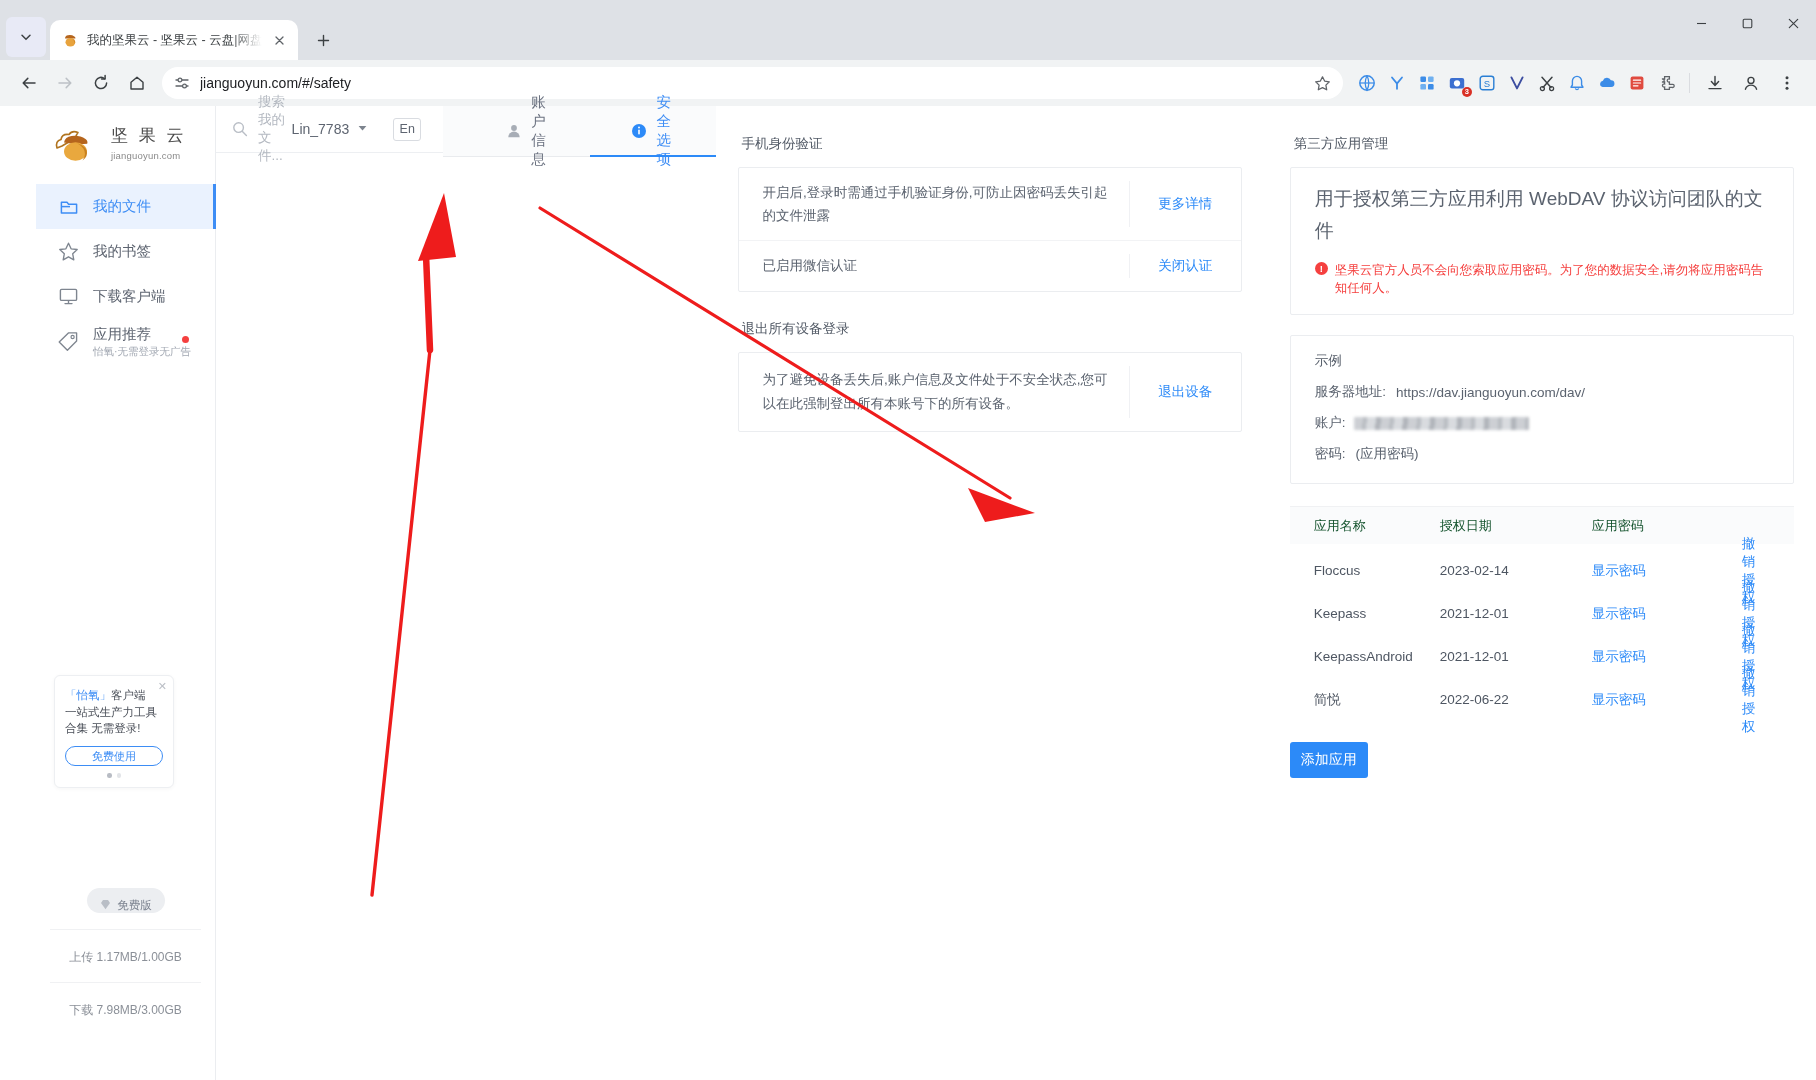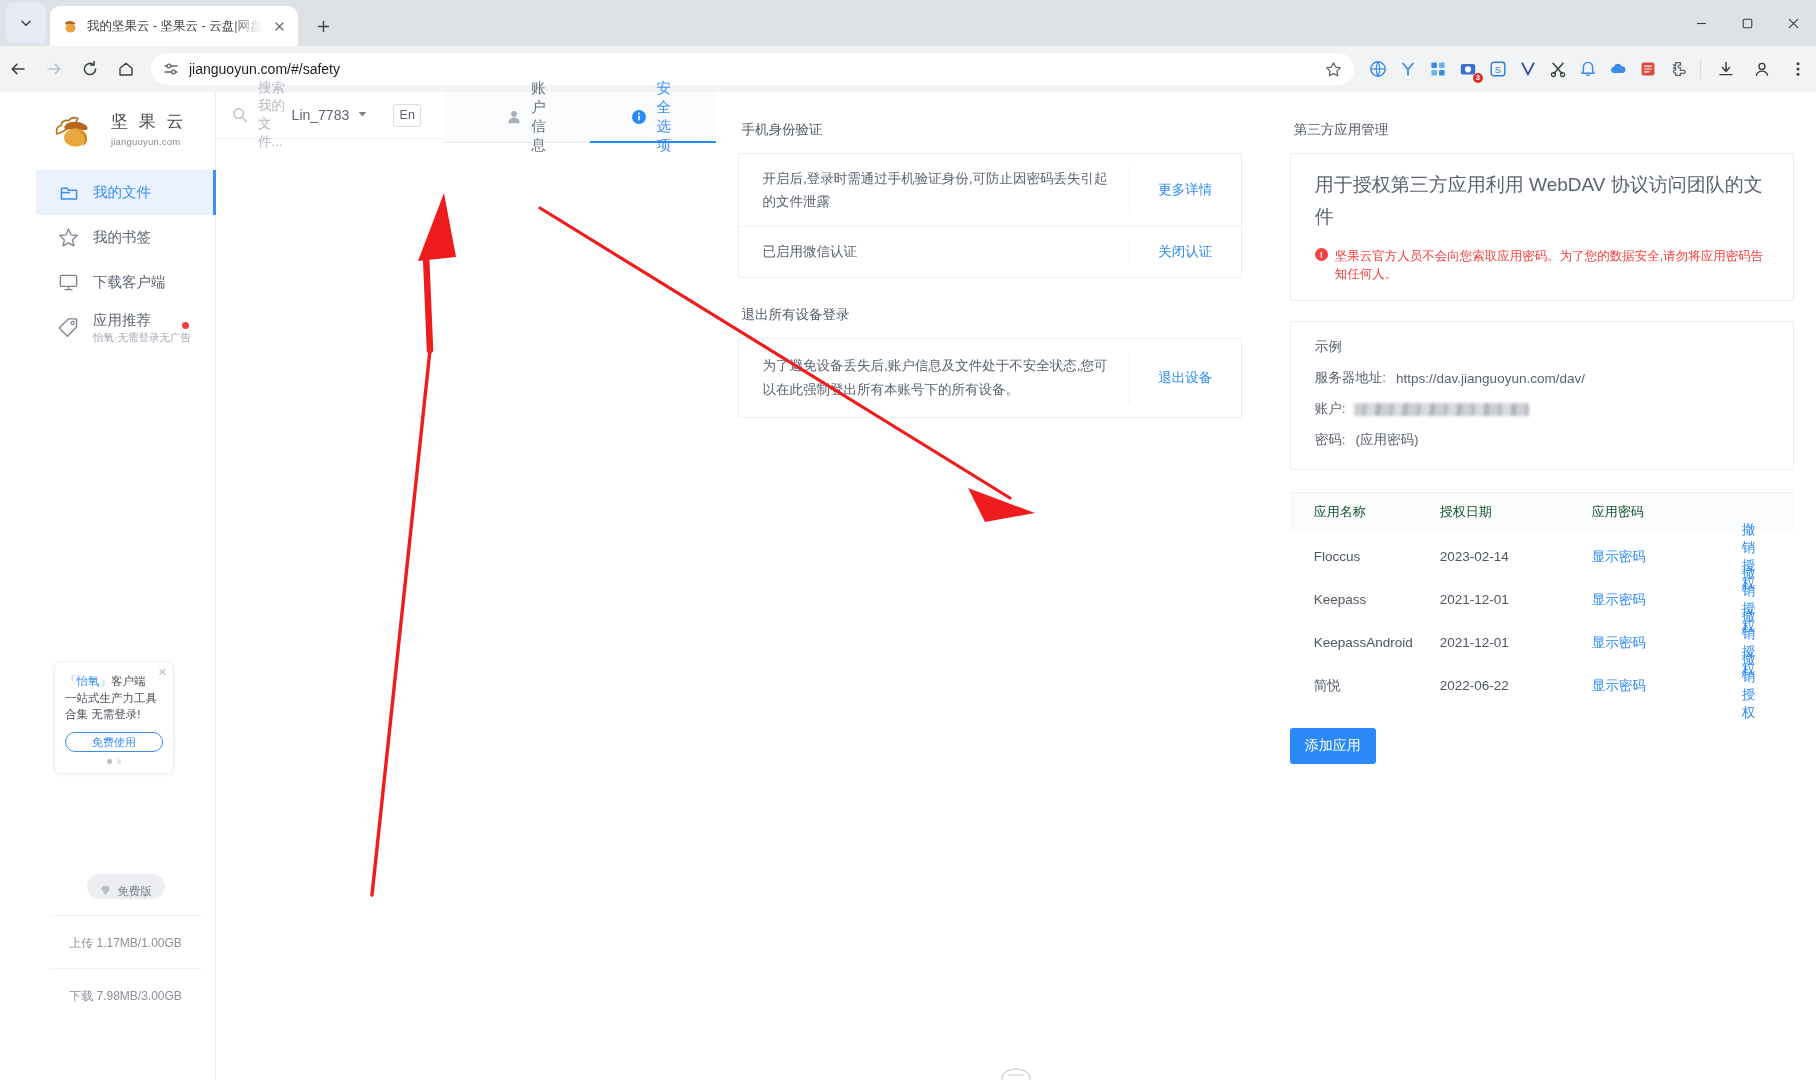--- a/index.html
+++ b/index.html
@@ -7,21 +7,21 @@
     width: 1816px; height: 1080px;
     font-family: "Liberation Sans", "DejaVu Sans", sans-serif;
     background: #ffffff;
     overflow: hidden;
   }
 
   
   .browser { width: 1816px; height: 1080px; position: relative; background: #f1f3f4; }
 
   .tabstrip {
-    height: 46px; background: #dee1e6;
+    height: 60px; background: #dee1e6;
     display: flex; align-items: flex-end; padding-left: 6px; position: relative;
   }
   .tab-chevron {
     width: 40px; height: 40px; margin-bottom: 3px; border-radius: 6px;
     background: #e8eaf6;
     display: flex; align-items: center; justify-content: center;
     color: #3c4043;
   }
   .tab {
     height: 40px; min-width: 230px; max-width: 260px;
@@ -54,21 +54,21 @@
     position: absolute; right: 0; top: 0; height: 46px;
     display: flex; align-items: center;
   }
   .win-btn {
     width: 46px; height: 46px; display: flex; align-items: center; justify-content: center;
     color: #3c4043; font-size: 13px;
   }
 
   .toolbar {
     height: 46px; background: #f1f3f4;
-    display: flex; align-items: center; gap: 2px; padding: 0 1px;
+    display: flex; align-items: center; gap: 2px; padding: 0 12px;
   }
   .nav-btn {
     width: 34px; height: 34px; border-radius: 50%;
     display: flex; align-items: center; justify-content: center;
     color: #5f6368; flex: 0 0 34px;
   }
   .nav-btn.disabled { color: #bdc1c6; }
   .omnibox {
     flex: 1 1 auto; height: 32px; background: #ffffff; border-radius: 16px;
     display: flex; align-items: center; gap: 10px; padding: 0 12px;
@@ -222,21 +222,21 @@
     display: flex; height: 33px; align-items: center; font-size: 13.5px; color: #4e5662;
     margin-top: 10px;
   }
   .c1 { flex: 0 0 150px; padding-left: 24px; }
   .c2 { flex: 0 0 152px; }
   .c3 { flex: 0 0 150px; }
   .c4 { flex: 1 1 auto; text-align: right; padding-right: 130px; }
   .lnk { color: #2c8af8; }
 
   .addbtn {
-    margin-top: 26px; margin-left: 0px; width: 86px; height: 36px;
+    margin-top: 26px; margin-left: 0px; width: 78px; height: 36px;
     background: #2c8af8; border-radius: 3px; color: #fff; font-size: 14px;
     display: flex; align-items: center; justify-content: center;
   }
 
   .footer-ico {
     position: absolute; left: 50%; transform: translateX(-50%); bottom: -8px;
     color: #cfd3d9;
   }
 
   

